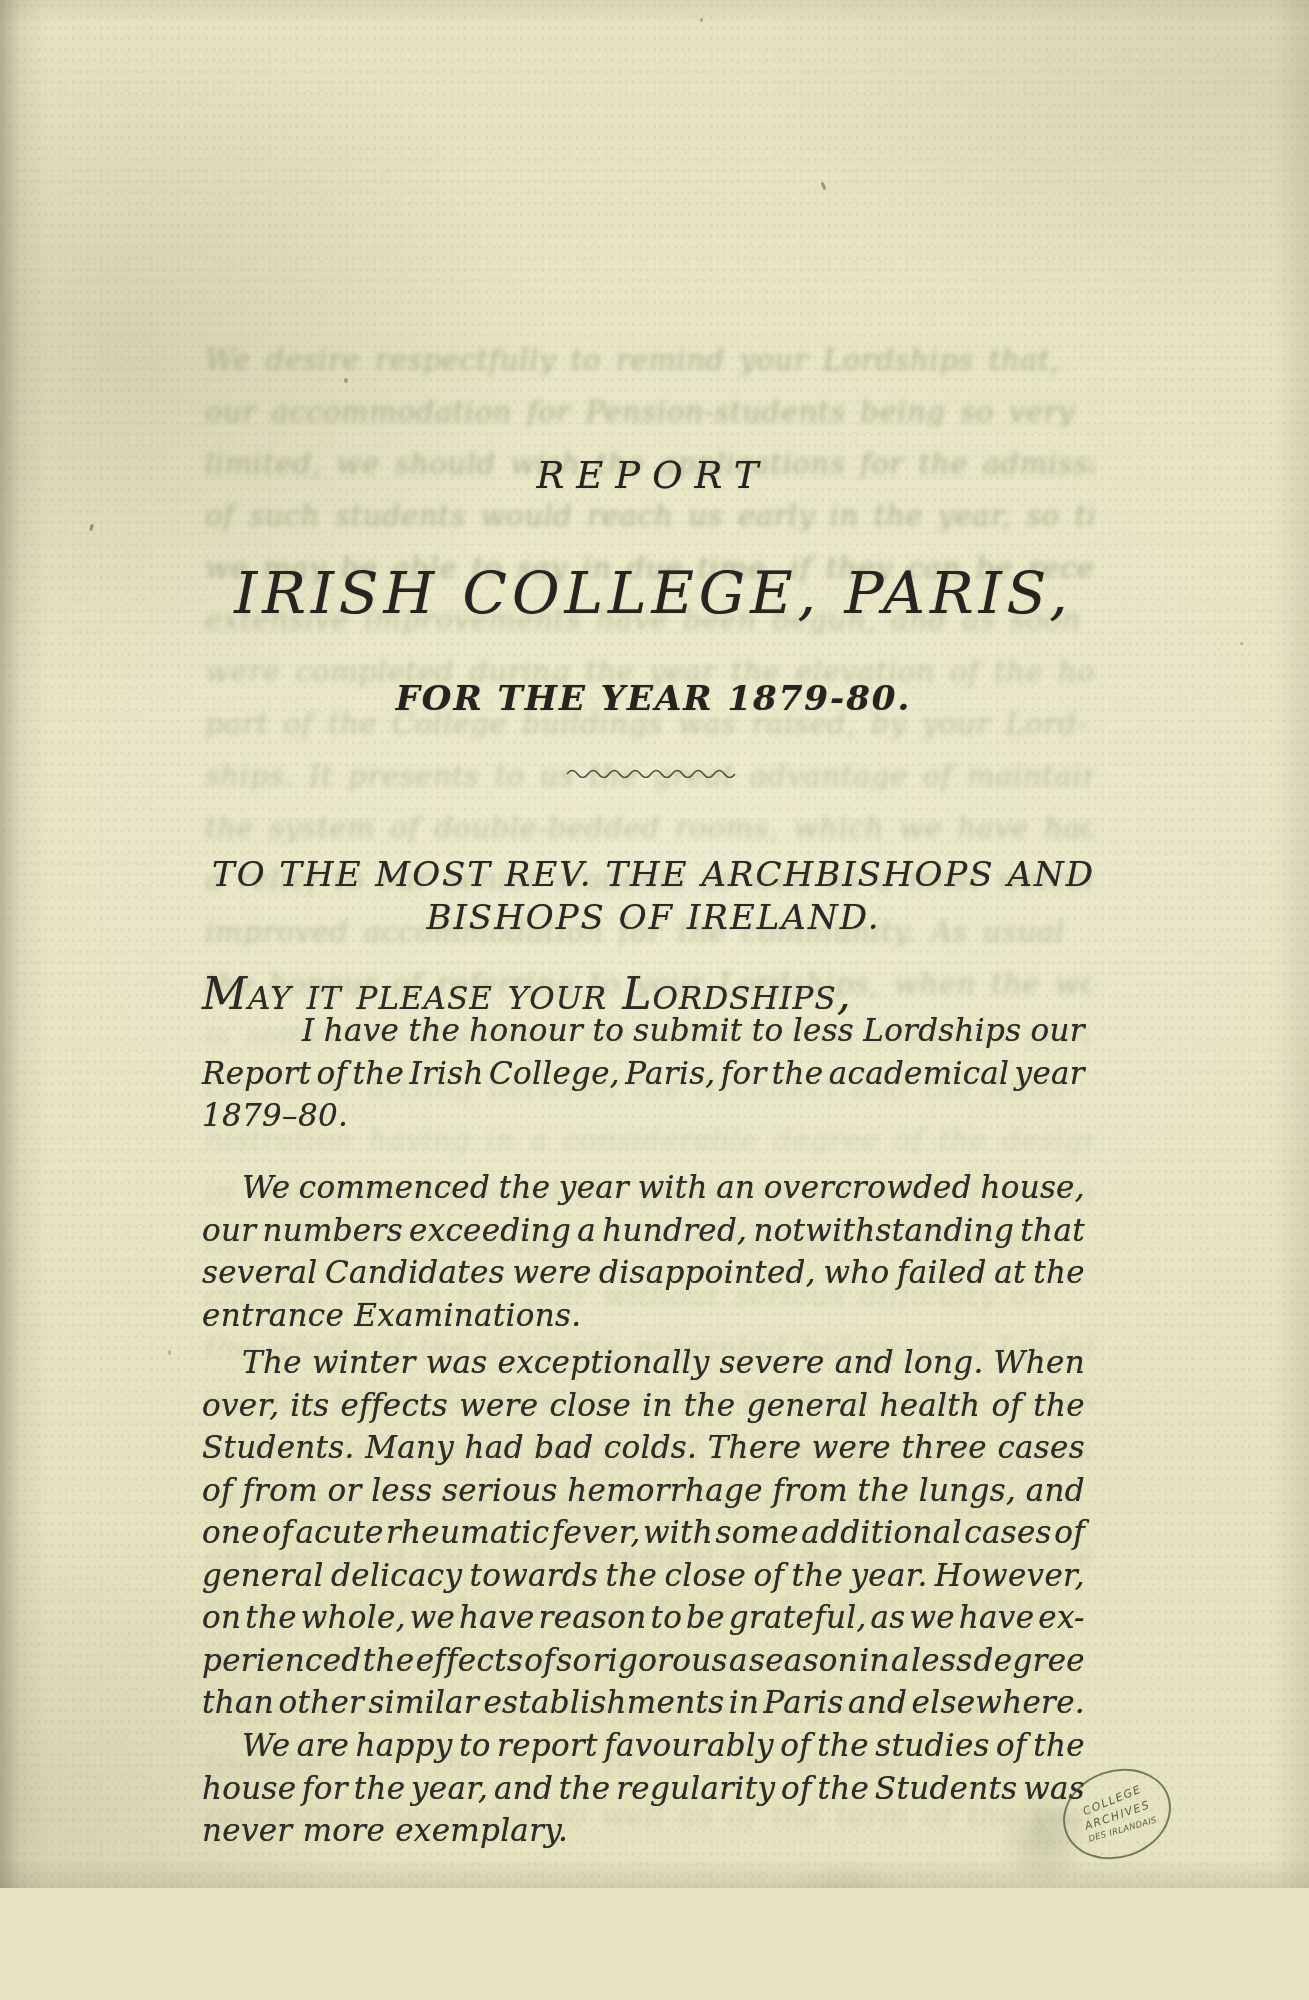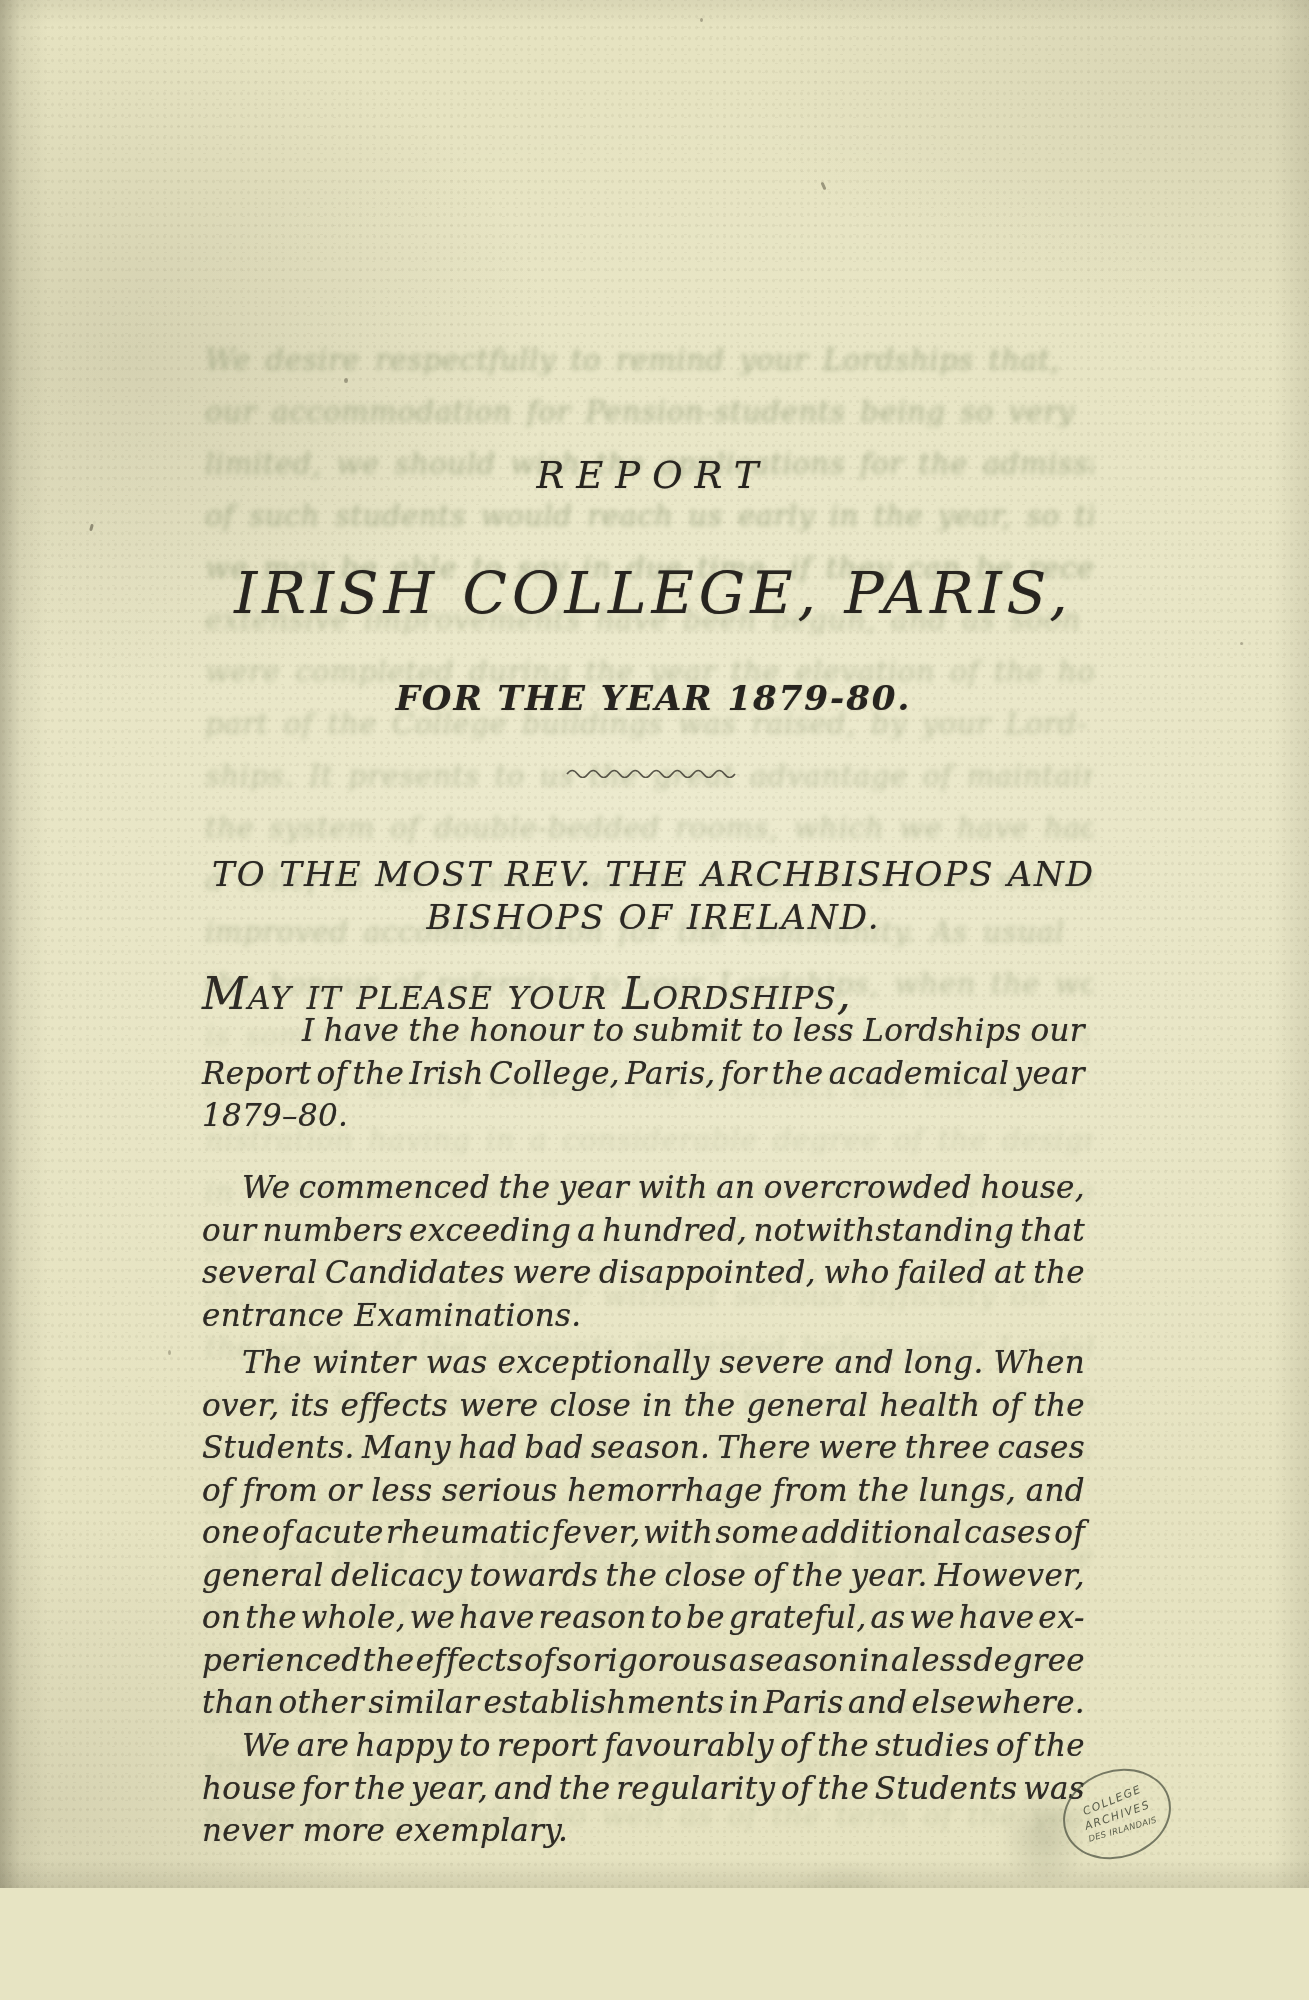--- a/index.html
+++ b/index.html
@@ -221,21 +221,21 @@
           <span>general</span>
           <span>health</span>
           <span>of</span>
           <span>the</span>
         </div>
         <div class="tline">
           <span>Students.</span>
           <span>Many</span>
           <span>had</span>
           <span>bad</span>
-          <span>season.</span>
+          <span>colds.</span>
           <span>There</span>
           <span>were</span>
           <span>three</span>
           <span>cases</span>
         </div>
         <div class="tline">
           <span>of</span>
           <span>from</span>
           <span>or</span>
           <span>less</span>

